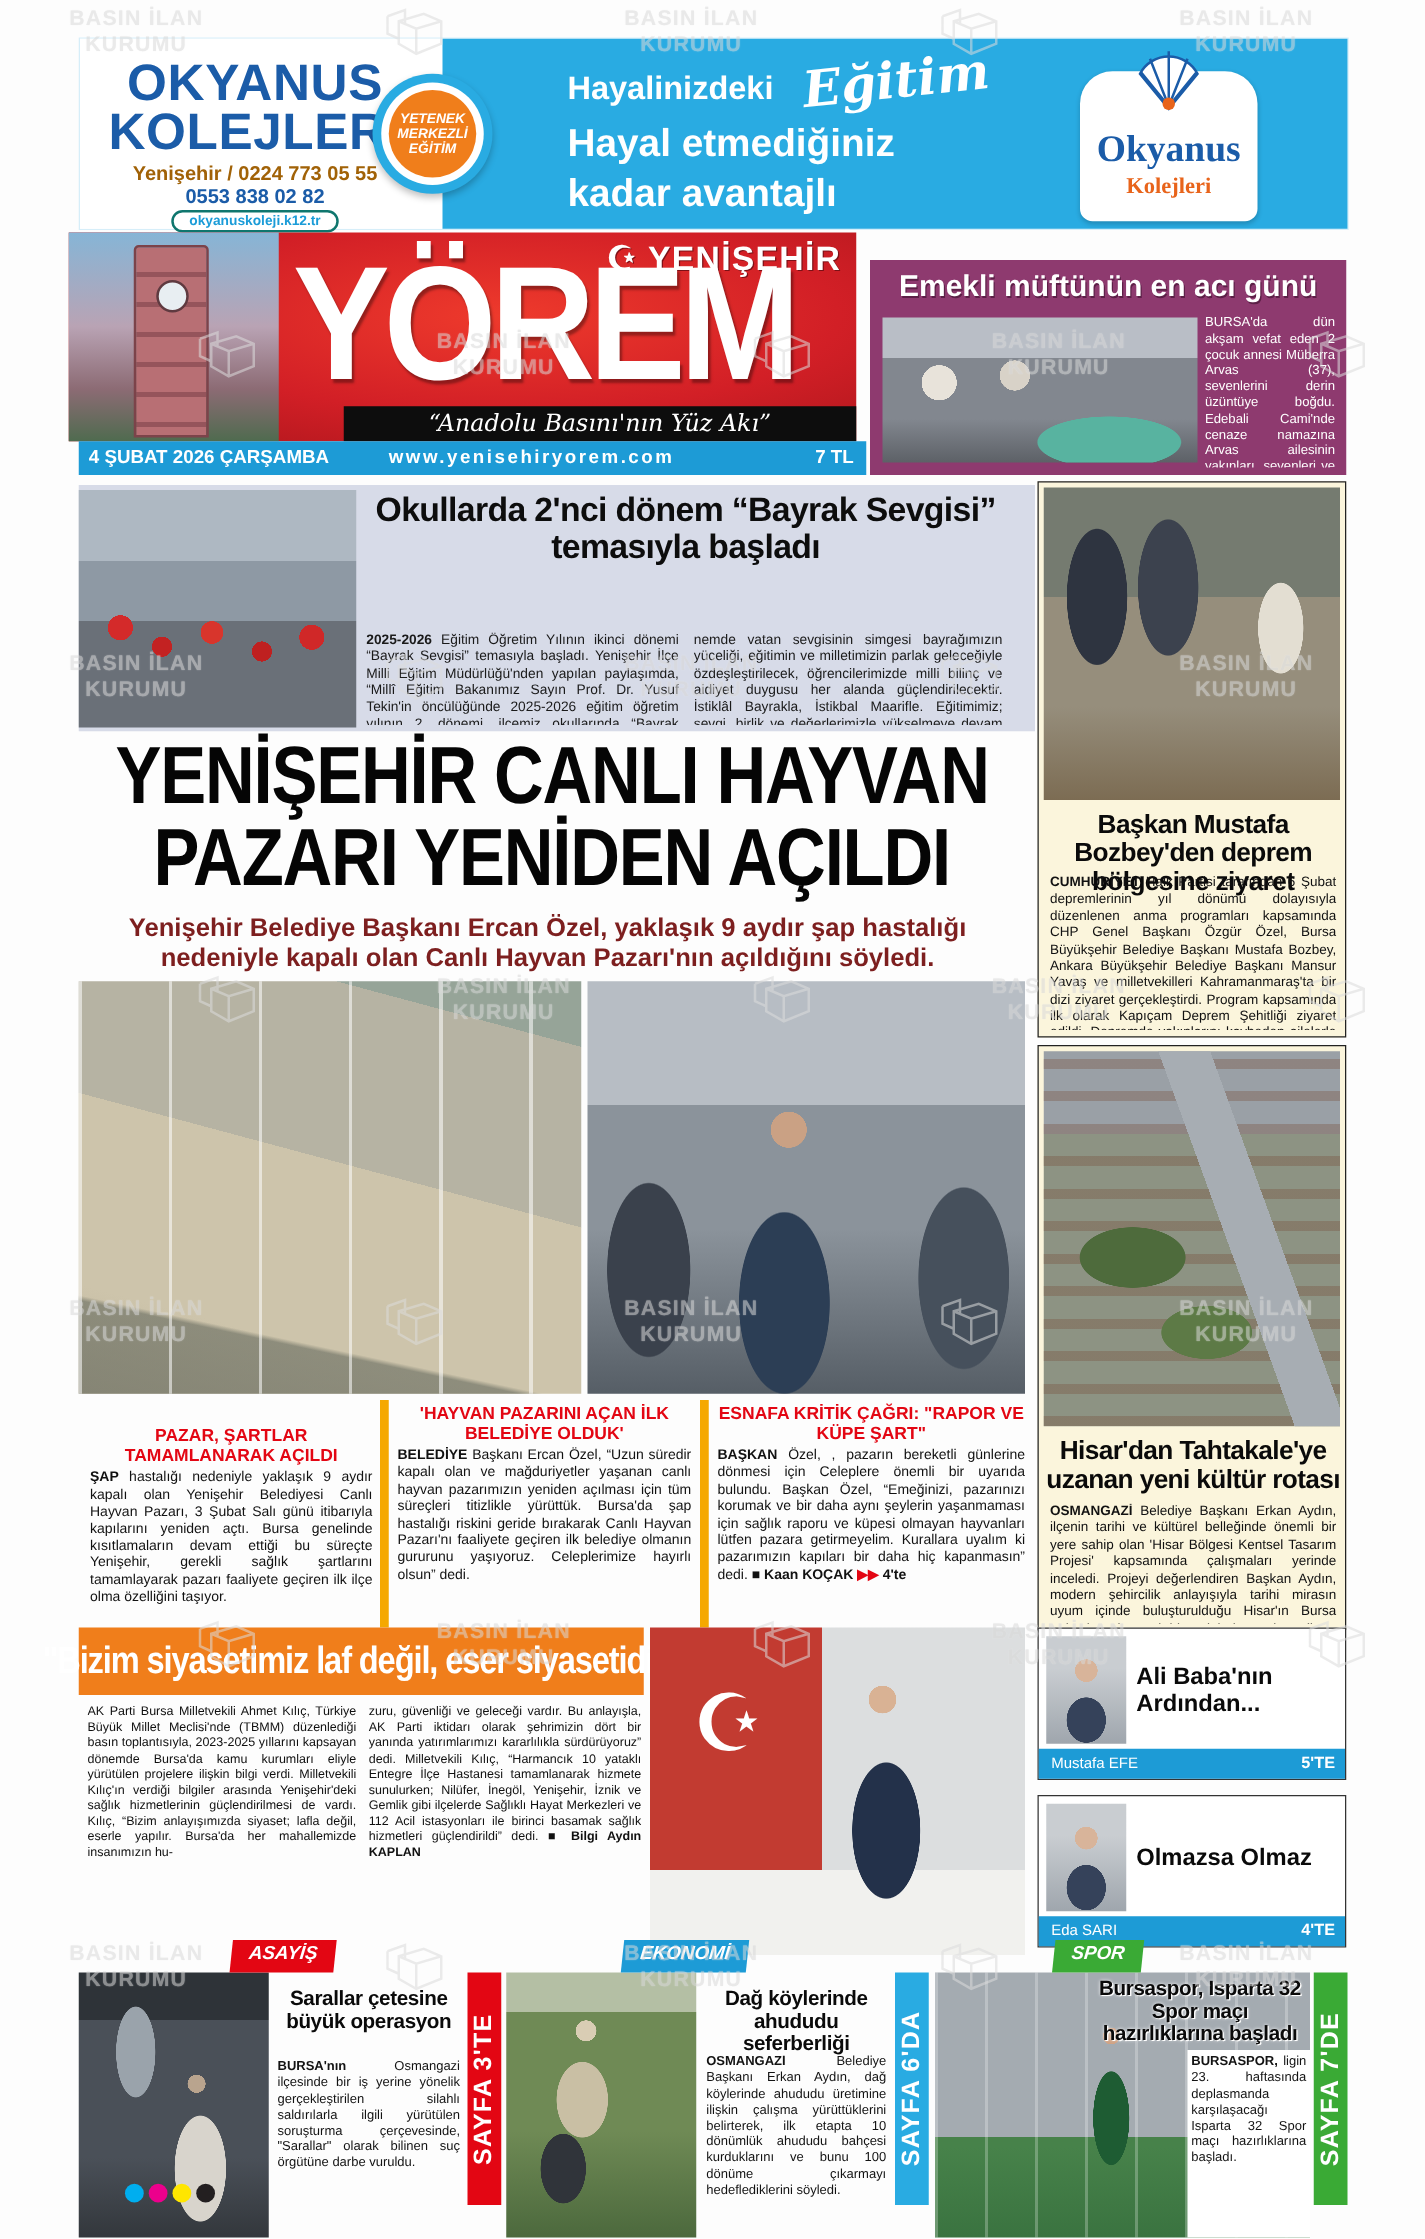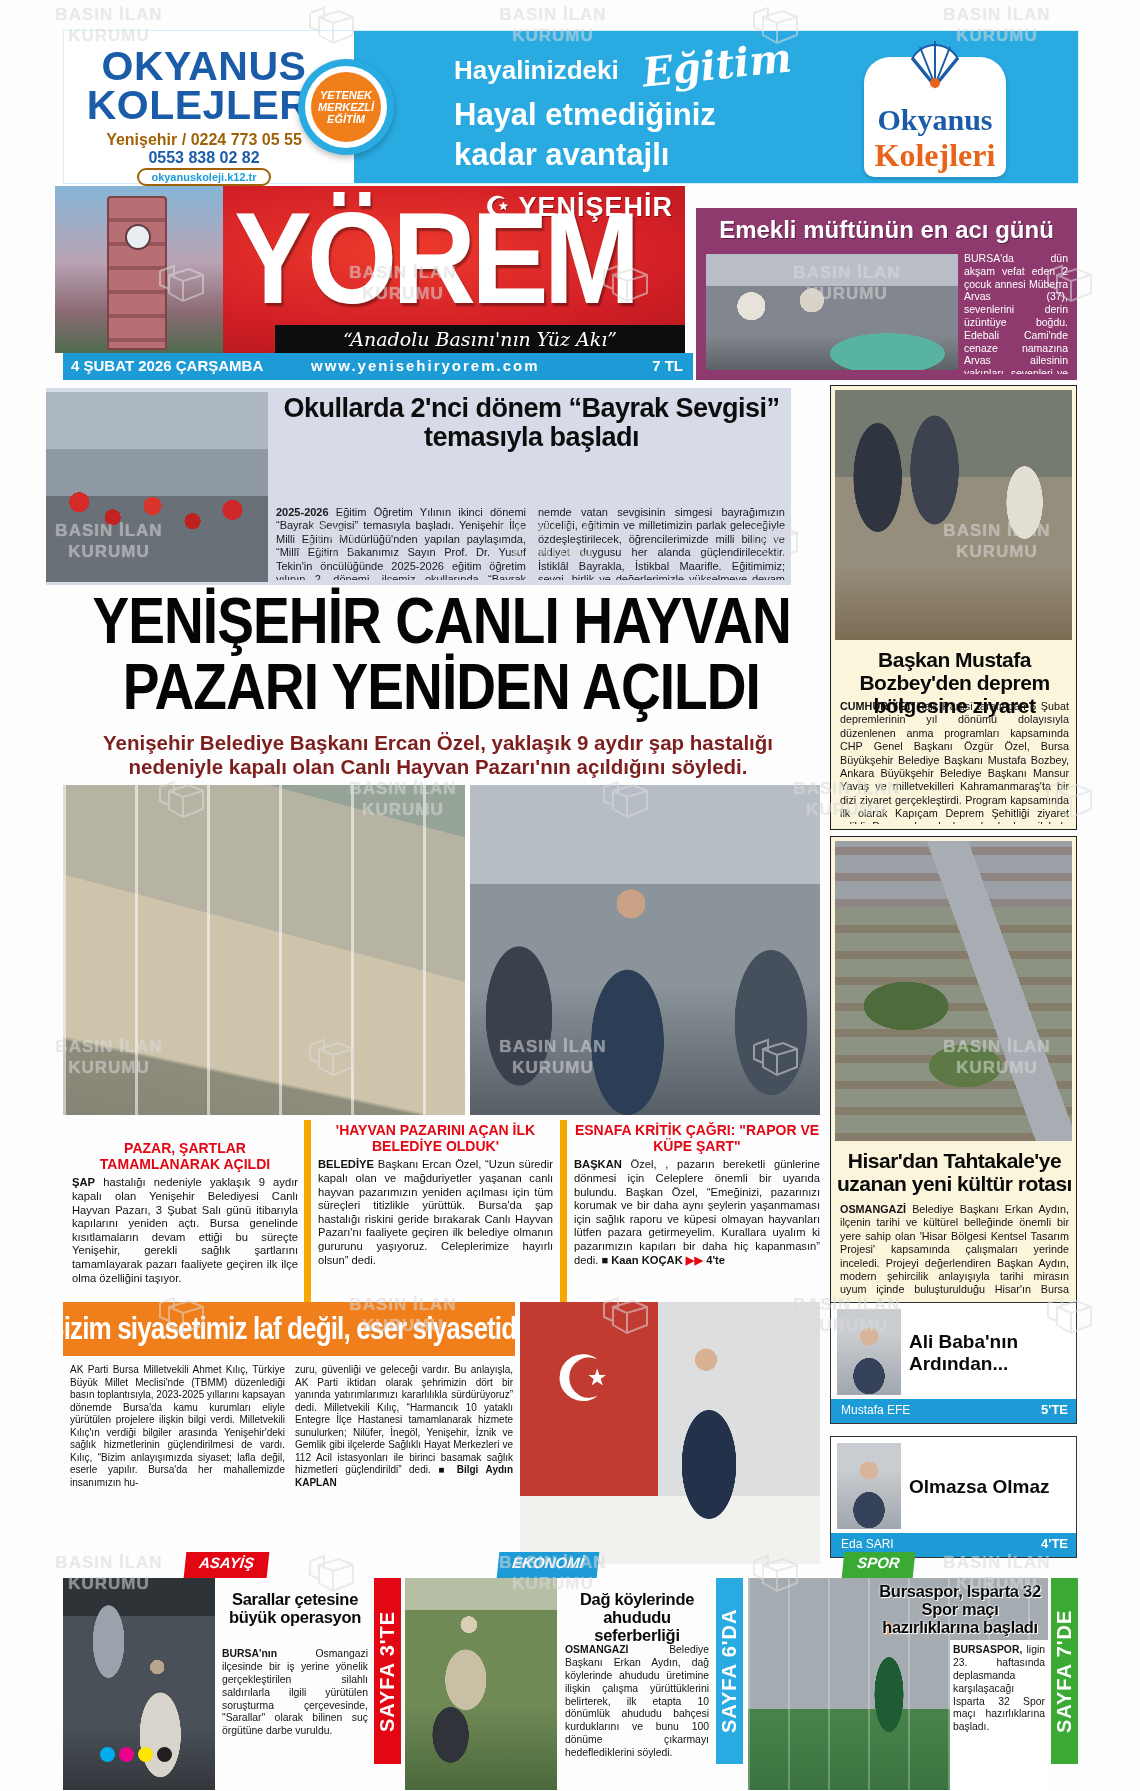--- a/index.html
+++ b/index.html
@@ -14,34 +14,34 @@
   
   #watermarks{position:absolute;inset:0;z-index:40;pointer-events:none;}
   .wm-tile{position:absolute;width:190px;text-align:center;color:#d9d9d9;font-weight:bold;
            font-size:17px;letter-spacing:1px;line-height:1.25;opacity:.55;
            text-shadow:0 0 1px #e8e8e8;}
 
   
   #ad{left:63px;top:30px;width:1014px;height:152px;background:#ffffff;border:1px solid #d6eef9;}
   #ad-blue{position:absolute;left:290px;top:0;right:0;bottom:0;background:#29ABE2;}
   .ad-brand{color:#1B5CA8;font-weight:bold;letter-spacing:.5px;line-height:.95;}
-  #ad-pill{border:2px solid #a16207;border-radius:12px;color:#1B9CD8;font-weight:bold;
+  #ad-pill{border:2px solid #0f766e;border-radius:12px;color:#1B9CD8;font-weight:bold;
            font-size:11px;padding:1px 12px;display:inline-block;background:#fff;}
   #badge-outer{position:absolute;left:234px;top:28px;width:96px;height:96px;border-radius:50%;
                background:#29ABE2;box-shadow:0 3px 6px rgba(0,0,0,.25);}
   #badge-ring{position:absolute;left:7px;top:7px;width:82px;height:82px;border-radius:50%;background:#ffffff;}
   #badge-core{position:absolute;left:13px;top:13px;width:70px;height:70px;border-radius:50%;background:#F07E1B;
               display:flex;flex-direction:column;align-items:center;justify-content:center;
               color:#fff;font-weight:bold;font-style:italic;font-size:11px;line-height:1.1;}
   .slogan{color:#fff;font-weight:bold;}
   #logo-shield{position:absolute;right:72px;top:26px;width:142px;height:120px;background:#ffffff;
                border-radius:26px 26px 10px 10px;box-shadow:0 2px 4px rgba(0,0,0,.2);}
   #shell{position:absolute;right:108px;top:2px;z-index:2;}
   .logo-okyanus{font-family:"Liberation Serif", serif;font-weight:bold;color:#1B5CA8;font-size:30px;line-height:1;}
-  .logo-kolejleri{font-family:"Liberation Serif", serif;font-weight:bold;color:#E8641B;font-size:32px;line-height:1;}
+  .logo-kolejleri{font-family:"Liberation Serif", serif;font-weight:bold;color:#E8641B;font-size:18px;line-height:1;}
 
   
   #masthead{left:55px;top:186px;width:630px;height:167px;
             background:radial-gradient(ellipse at 55% 40%, #ee3a2c 0%, #d21f26 55%, #a8151b 100%);}
   #tower{left:0;top:0;width:168px;height:167px;
          background:linear-gradient(180deg,#86b5d6 0%,#b9a3b4 45%,#8c6b74 75%,#4f6b4f 100%);}
   #tower .shaft{position:absolute;left:52px;top:10px;width:56px;height:150px;
          background:repeating-linear-gradient(180deg,#b86f74 0 20px,#95545b 20px 24px);
          border:2px solid #7c434a;border-radius:4px 4px 0 0;}
   #tower .clock{position:absolute;left:70px;top:38px;width:22px;height:22px;border-radius:50%;
@@ -63,21 +63,21 @@
   #obit{left:696px;top:208px;width:381px;height:172px;background:#8E3A6F;color:#fff;}
   #obit-photo{left:10px;top:46px;width:252px;height:116px;
       background:
         radial-gradient(ellipse 95px 34px at 72% 86%, #58b3a0 0 60%, rgba(0,0,0,0) 61%),
         radial-gradient(circle 14px at 18% 45%, #e8e3da 0 100%, rgba(0,0,0,0) 101%),
         radial-gradient(circle 12px at 42% 40%, #d8d2c8 0 100%, rgba(0,0,0,0) 101%),
         linear-gradient(180deg,#b9bec6 0 28%,#82878f 28% 70%,#5d6167 100%);}
   #obit-body{left:268px;top:44px;width:104px;height:122px;font-size:10.5px;line-height:1.22;}
 
   
-  #flagblock{left:46px;top:388px;width:745px;height:197px;background:#d7dbe8;}
+  #flagblock{left:63px;top:388px;width:745px;height:197px;background:#d7dbe8;padding-left:20px;}
   #flag-photo{left:0;top:4px;width:222px;height:190px;
       background:
         radial-gradient(circle 10px at 15% 58%, #d42a2a 0 100%, rgba(0,0,0,0) 101%),
         radial-gradient(circle 8px at 30% 66%, #c32222 0 100%, rgba(0,0,0,0) 101%),
         radial-gradient(circle 9px at 48% 60%, #d8352c 0 100%, rgba(0,0,0,0) 101%),
         radial-gradient(circle 8px at 66% 68%, #bf2020 0 100%, rgba(0,0,0,0) 101%),
         radial-gradient(circle 10px at 84% 62%, #d02828 0 100%, rgba(0,0,0,0) 101%),
         linear-gradient(180deg,#aeb8c2 0 30%,#8e99a4 30% 55%,#6a7078 55% 100%);}
   #flag-headline{left:228px;top:6px;width:515px;font-size:27px;font-weight:bold;line-height:1.08;color:#0d0d0d;
                  letter-spacing:-.5px;}

